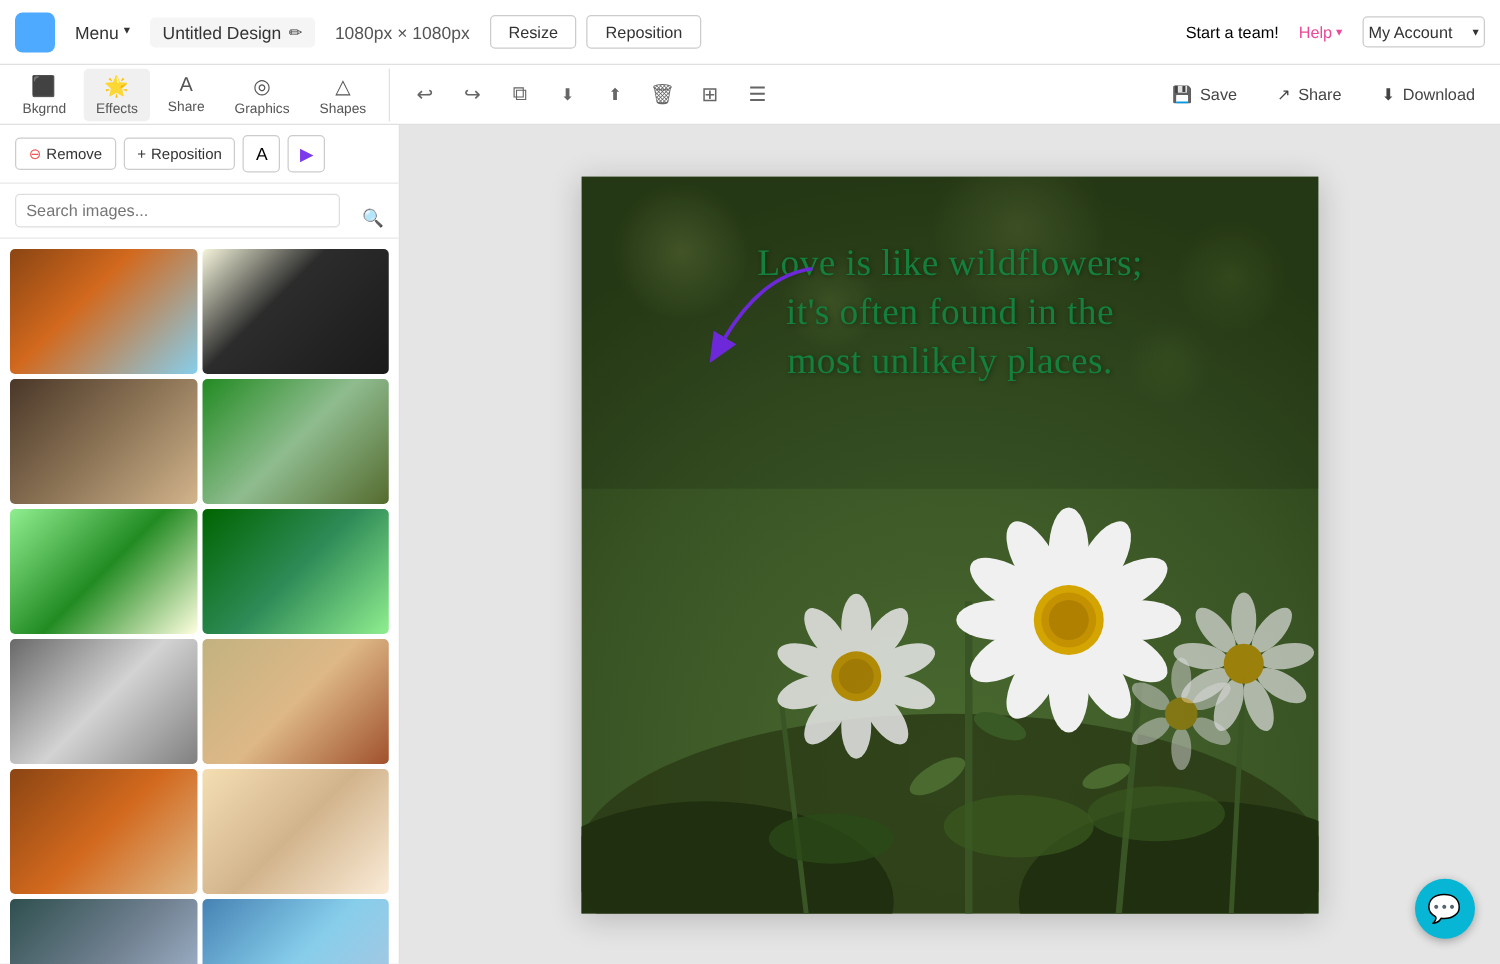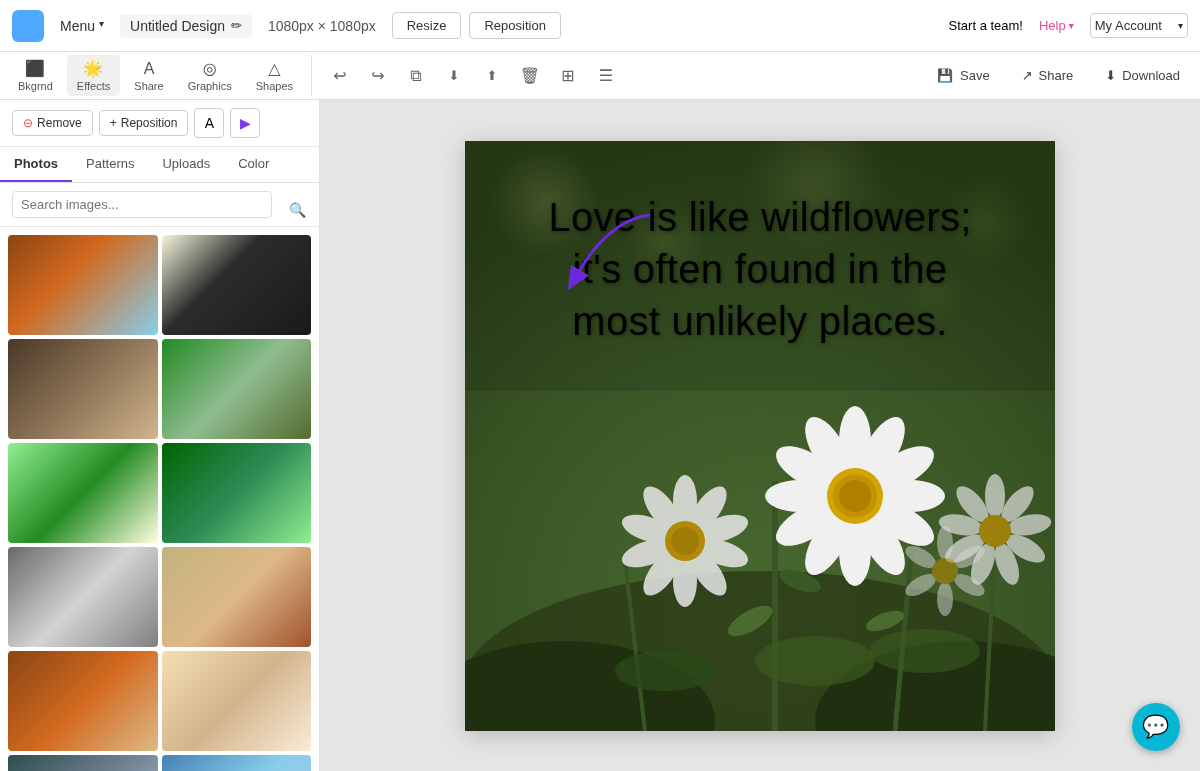--- a/index.html
+++ b/index.html
@@ -170,22 +170,22 @@
     
     .canvas-image {
       width: 100%; height: 100%; position: absolute; top: 0; left: 0;
     }
 
     .canvas-text-overlay {
       position: absolute; top: 30px; left: 0; right: 0;
       text-align: center; padding: 20px 30px;
     }
     .canvas-quote {
-      font-family: Liberation Sans, sans-serif;
-      font-size: 40px; color: #000000; font-weight: 400; line-height: 1.3;
+      font-family: Liberation Serif, serif;
+      font-size: 30px; color: #15803d; font-weight: 400; line-height: 1.3;
       text-shadow: 1px 1px 4px rgba(0,0,0,0.4);
       letter-spacing: 0.3px;
     }
     .canvas-attribution {
       position: absolute; bottom: 40px; left: 50%; transform: translateX(-50%);
       border: 2px solid #fff; border-radius: 50px;
       padding: 8px 28px;
     }
     .canvas-attribution-text {
       font-family: Georgia, serif; font-style: italic;
@@ -306,26 +306,20 @@
         <span>Remove</span>
       </button>
       <button class="reposition-btn">
         <span>+</span>
         <span>Reposition</span>
       </button>
       <button class="icon-btn-sm">A</button>
       <button class="icon-btn-sm" style="color:#7c3aed;">▶</button>
     </div>
 
-    <div class="sidebar-tabs">
-      <button class="sidebar-tab active">Photos</button>
-      <button class="sidebar-tab">Patterns</button>
-      <button class="sidebar-tab">Uploads</button>
-      <button class="sidebar-tab">Color</button>
-    </div>
 
     <div class="search-bar">
       <input class="search-input" type="text" placeholder="Search images..." style="">
       <span class="search-icon">🔍</span>
     </div>
 
     <div class="photo-grid">
       <div class="photo-cell p1"></div>
       <div class="photo-cell p2"></div>
       <div class="photo-cell p3"></div>

